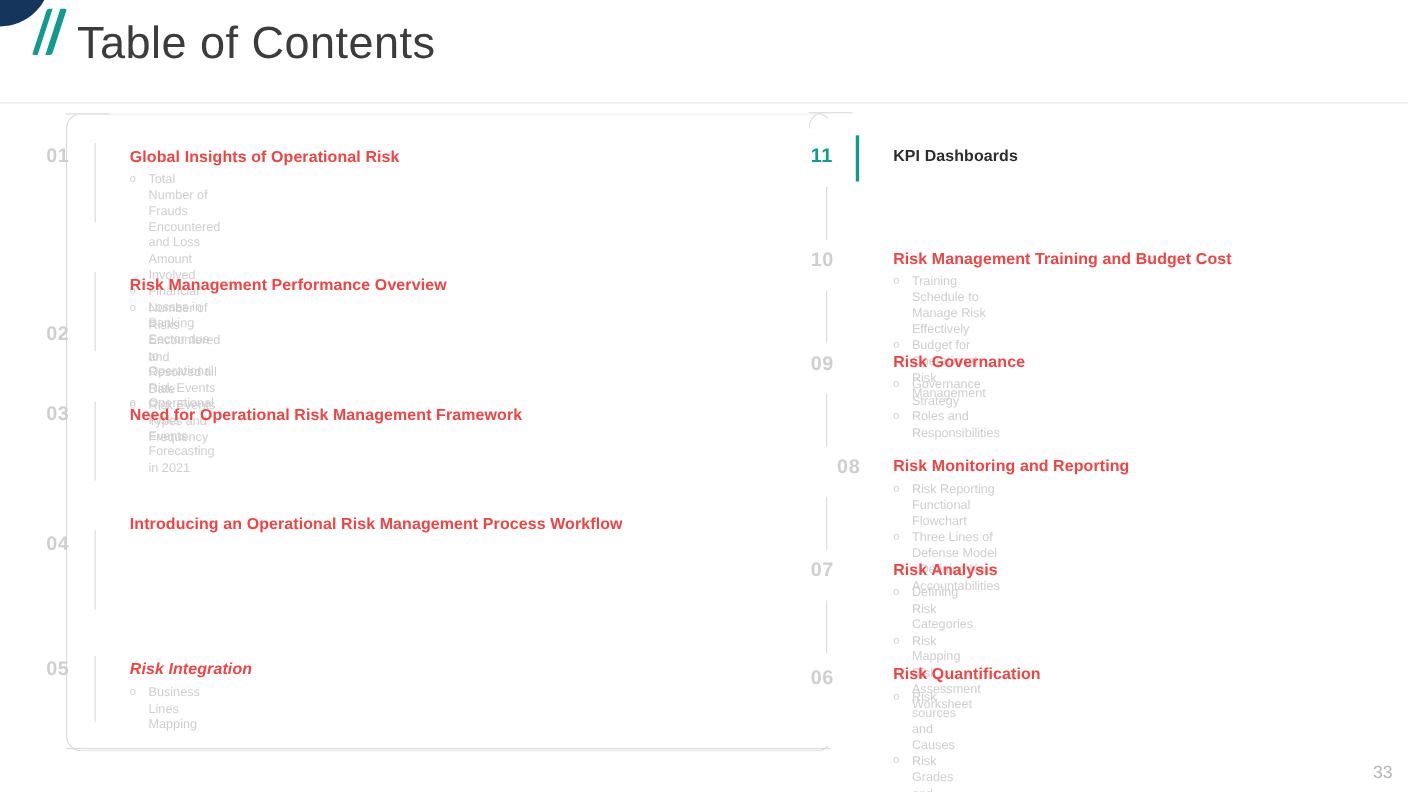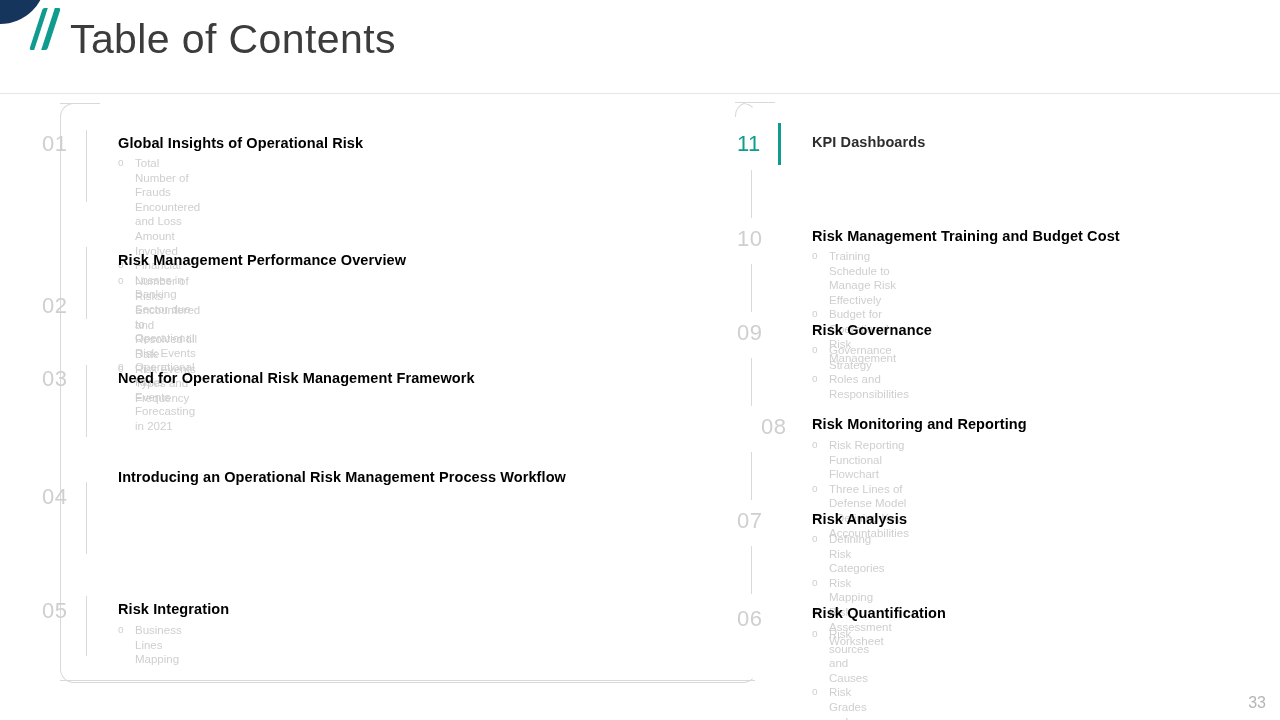--- a/index.html
+++ b/index.html
@@ -81,33 +81,33 @@
     border-style: solid;
     border-width: 0;
   }
 
   
   .toc-item {
     position: absolute;
   }
   .toc-num {
     position: absolute;
-    font-size: 22px;
-    font-weight: 400;
+    font-size: 18px;
+    font-weight: 700;
     color: #cfcfcf;
     letter-spacing: 0.5px;
   }
   .toc-num.active {
     color: #0f9b8e;
   }
   .toc-heading {
     position: absolute;
     font-size: 14.5px;
     font-weight: 700;
-    color: #000000;
+    color: #ef4444;
     white-space: nowrap;
     letter-spacing: 0.1px;
   }
   .toc-heading.active {
     color: #2d2d2d;
   }
   .toc-sub {
     position: absolute;
     font-size: 11.5px;
     color: #cfcfcf;
@@ -211,21 +211,21 @@
   <div class="toc-heading" style="left:118px; top:370px;">Need for Operational Risk Management Framework</div>
 </div>
 
 <div class="toc-item">
   <div class="toc-num" style="left:42px; top:484px;">04</div>
   <div class="toc-heading" style="left:118px; top:469px;">Introducing an Operational Risk Management Process Workflow</div>
 </div>
 
 <div class="toc-item">
   <div class="toc-num" style="left:42px; top:598px;">05</div>
-  <div class="toc-heading" style="left:118px; top:601px;">Risk Integration</div>
+  <div class="toc-heading" style="left:118px; top:601px;font-style:italic;">Risk Integration</div>
   <div class="toc-sub" style="left:118px; top:623px;">
     <div class="row">
       <span class="bullet">o</span>
       <span class="txt">Business Lines Mapping</span>
     </div>
   </div>
 </div>
 
 <div class="bracket" style="left:735px; top:102px; width:40px; height:1px; background:#d9d9d9;"></div>
 <div class="bracket" style="left:735px; top:102px; width:14px; height:14px; border-left-width:1px; border-top-width:1px;

